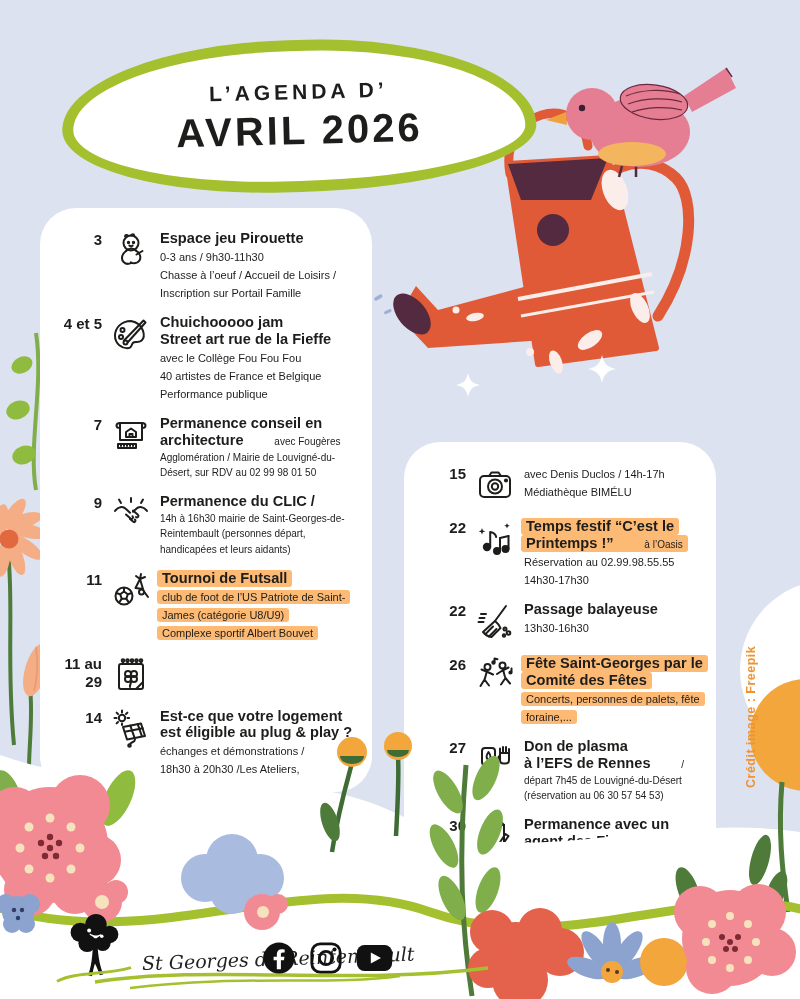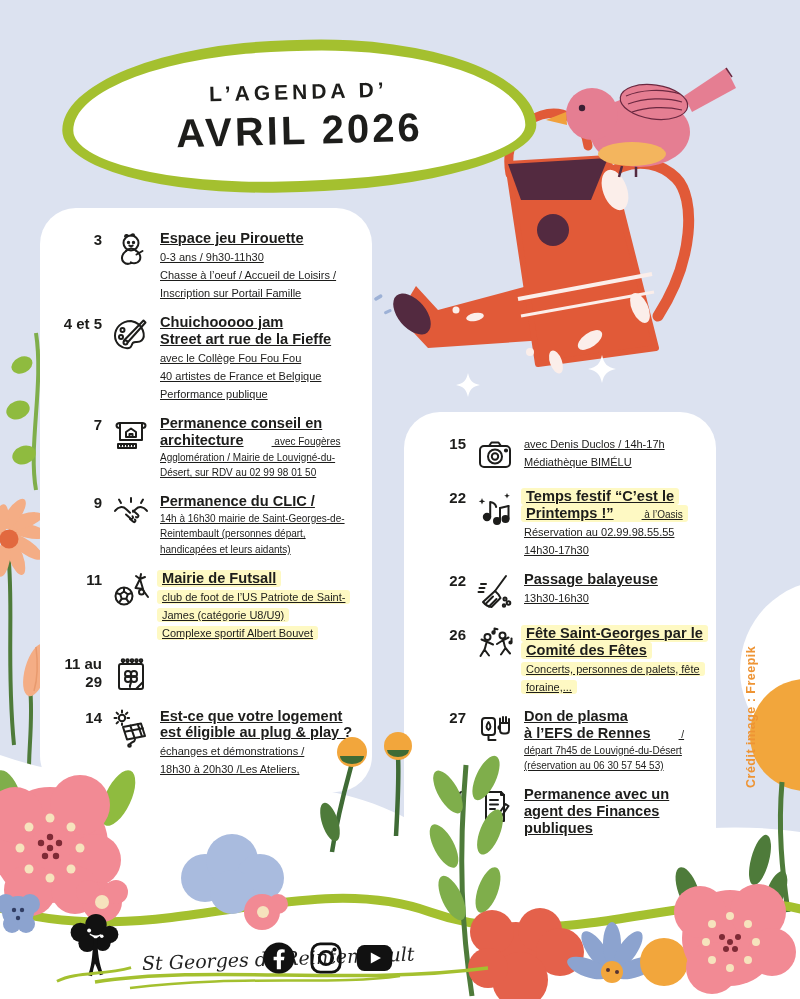--- a/index.html
+++ b/index.html
@@ -11,34 +11,34 @@
   .banner{position:absolute;left:62px;top:40px;width:452px;height:130px;background:#fff;
           border:11px solid #a4c02f;border-radius:50% 50% 52% 48% / 58% 62% 42% 46%;
           transform:rotate(-1.5deg);display:flex;flex-direction:column;align-items:center;
           justify-content:center;z-index:4;}
   .banner .kicker{font-size:21px;font-weight:700;letter-spacing:4px;margin-bottom:4px;}
   .banner .month{font-size:40px;font-weight:800;letter-spacing:3px;}
 
   
   .panel{position:absolute;background:#fff;border-radius:36px;z-index:3;padding-top:22px;box-sizing:border-box;}
   .panel.left{left:40px;top:208px;width:332px;height:584px;}
-  .panel.right{left:404px;top:412px;width:312px;height:490px;}
+  .panel.right{left:404px;top:442px;width:312px;height:490px;}
 
   .event{display:flex;gap:7px;margin:0 10px 13px 12px;}
   .date{width:50px;min-width:50px;text-align:right;font-weight:700;font-size:15px;line-height:1.25;
         padding-top:1px;white-space:pre-line;}
   .eicon{width:44px;min-width:44px;display:flex;justify-content:center;align-items:flex-start;padding-top:1px;}
   .etext{flex:1;}
-  .etext p{margin:0;text-decoration:underline;}
+  .etext p{margin:0;}
   .head{white-space:pre-line;font-size:12.8px;line-height:1.22;margin-bottom:1px;}
   .t{font-size:14.6px;font-weight:700;line-height:1.16;white-space:pre-line;}
   .x{font-size:10px;font-weight:400;margin-left:28px;}
   .dline{margin-top:1px;}
   .dtext{font-size:11px;line-height:1.22;white-space:pre-line;}
-  .hl{background:#fef9c3;box-decoration-break:clone;-webkit-box-decoration-break:clone;
+  .hl{background:#fdba74;box-decoration-break:clone;-webkit-box-decoration-break:clone;
       padding:1px 5px;margin-left:-3px;border-radius:3px;}
 
   
   .can-illu{position:absolute;left:340px;top:52px;z-index:1;}
   .left-illu{position:absolute;left:0;top:325px;z-index:2;}
   .bottom-illu{position:absolute;left:0;top:560px;z-index:5;pointer-events:none;}
 
   .credit{position:absolute;left:744px;top:596px;height:192px;z-index:6;
           writing-mode:vertical-rl;transform:rotate(180deg);
           color:#ee9434;font-size:12.5px;font-weight:700;letter-spacing:.5px;}
@@ -213,21 +213,21 @@
             <circle cx="13" cy="25" r="8.5"></circle>
             <path d="M13 20.5l3.8 2.8-1.5 4.5h-4.6l-1.5-4.5z"></path>
             <path d="M13 20.5V17M16.8 23.3l3.3-1M15.3 27.8l2 2.8M10.7 27.8l-2 2.8M9.2 23.3l-3.3-1"></path>
             <path d="M29 8l-4.5 9 7.5 1z"></path>
             <circle cx="30.5" cy="21" r="2.5"></circle>
             <path d="M29 8l-4-3M29 8l1-5M29 8l5-2"></path>
             <path d="M33 20.5 37 26"></path>
           </svg>
         </div>
         <div class="etext">
-          <p class="head"><span class="hlwrap hl"><span class="t">Mairie de Futsall</span></span></p>
+          <p class="head"><span class="hlwrap hl"><span class="t">Tournoi de Futsall</span></span></p>
           <p class="dline"><span class="dtext hl">club de foot de l’US Patriote de Saint-James (catégorie U8/U9)
 Complexe sportif Albert Bouvet</span></p>
         </div>
       </div>
       <div class="event">
         <div class="date">11 au
 29</div>
         <div class="eicon">
           <svg viewBox="0 0 40 40" width="40" height="40" fill="none" stroke="#1d1d1b" stroke-width="2" stroke-linecap="round" stroke-linejoin="round">
             <rect x="8" y="9" width="24" height="25" rx="2"></rect>

